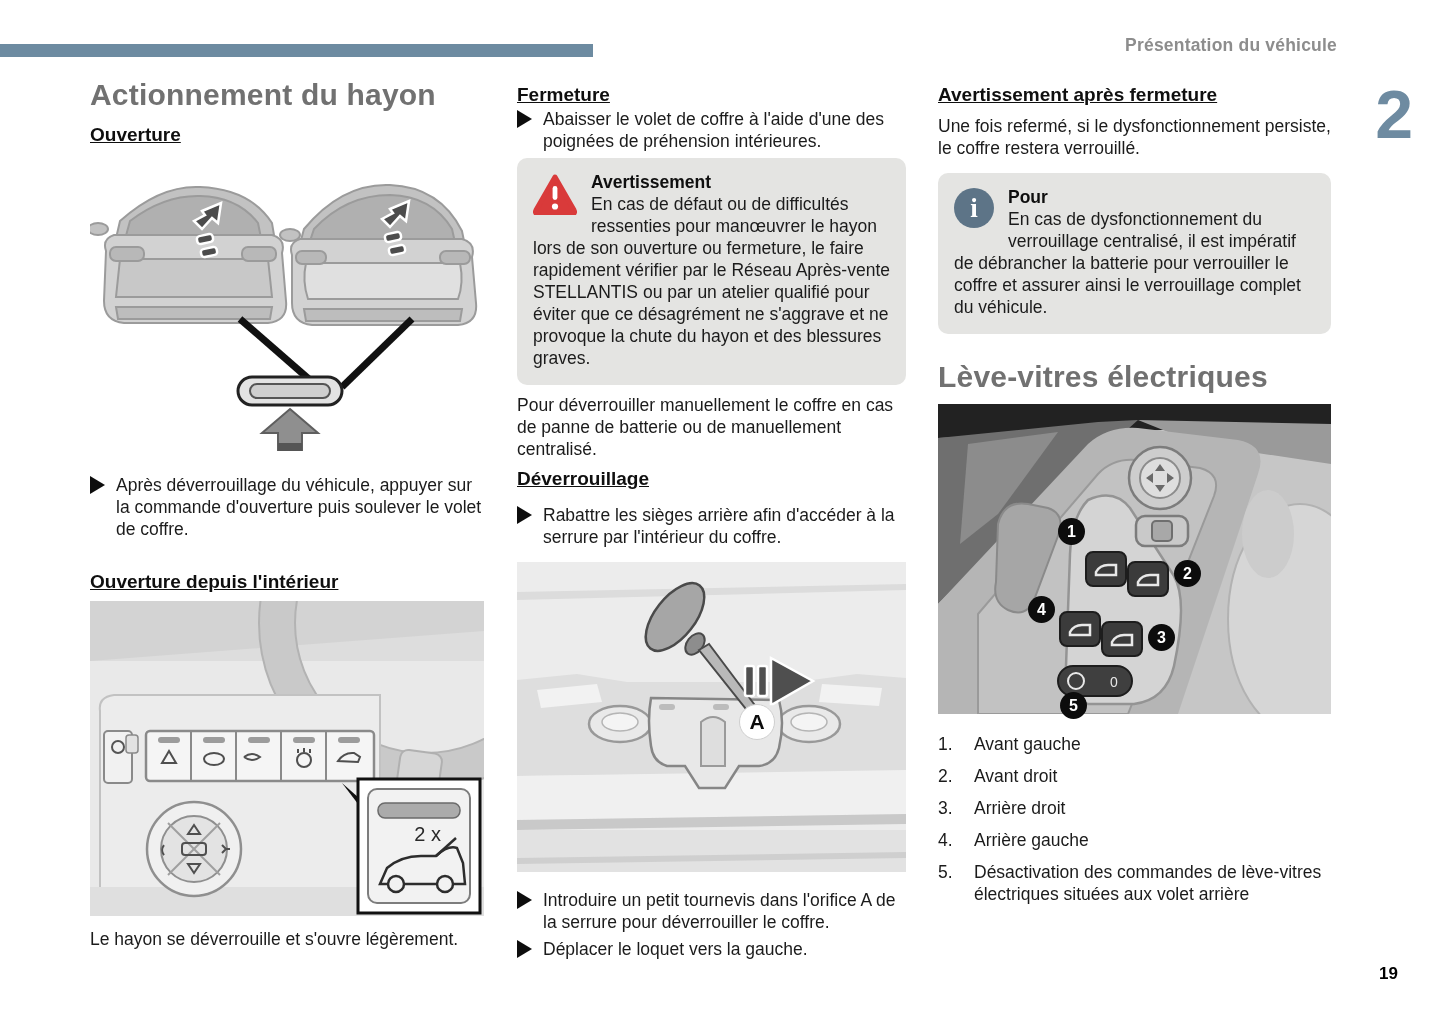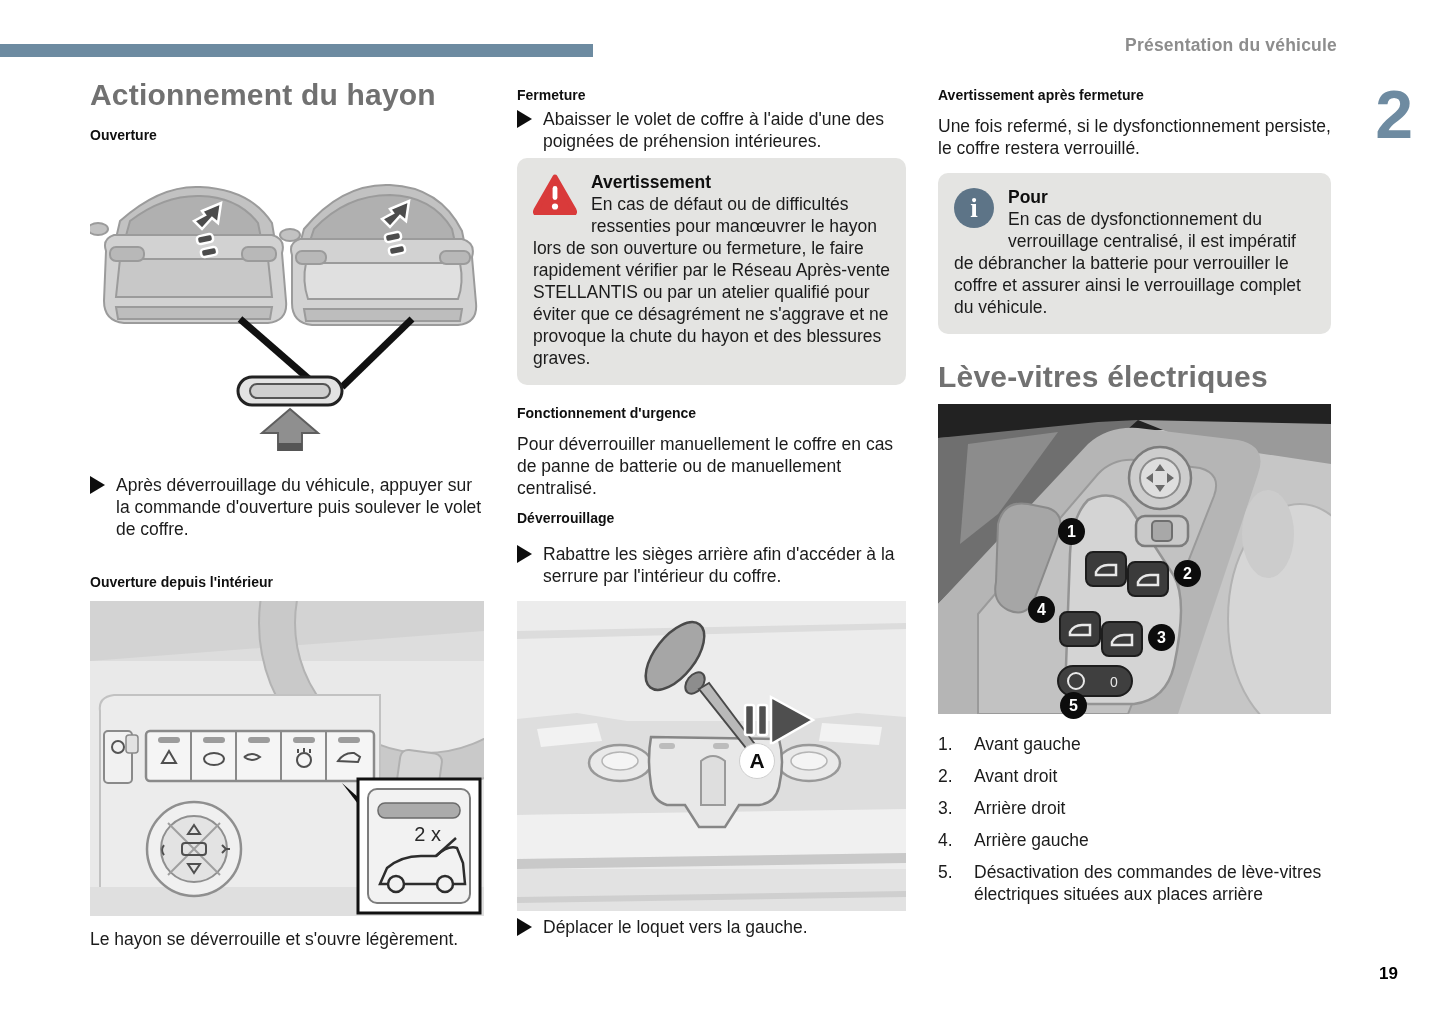--- a/index.html
+++ b/index.html
@@ -15,21 +15,21 @@
   .breadcrumb { position:absolute; top:35px; right:108px; font-size:17.5px; font-weight:bold; color:#8d8d8d; letter-spacing:.2px; }
   .chapter-num { position:absolute; top:80px; right:32px; font-size:68px; font-weight:bold; color:#6e8ba1; line-height:1; }
   .page-num { position:absolute; right:47px; bottom:34px; font-size:17px; font-weight:bold; color:#000000; }
 
   .col { position:absolute; top:0; height:1018px; }
   .col1 { left:90px;  width:394px; }
   .col2 { left:517px; width:389px; }
   .col3 { left:938px; width:393px; }
 
   .big-title { font-size:30px; font-weight:bold; color:#717171; letter-spacing:.2px; line-height:1.1; }
-  .h2 { font-size:14px; font-weight:bold; color:#0f0f0f; line-height:22px; }
+  .h2 { font-size:19px; font-weight:bold; color:#0f0f0f; line-height:22px;text-decoration:underline; }
   .body-text { font-size:17.5px; line-height:22px; color:#1b1b1b; }
 
   .bullet { display:flex; font-size:17.5px; line-height:22px; }
   .tri { flex:0 0 auto; width:0; height:0; margin:2px 11px 0 0;
          border-left:15px solid #0d0d0d; border-top:9px solid transparent; border-bottom:9px solid transparent; }
   .bullet .bt { flex:1; }
 
   .box { background:#e4e4e2; border-radius:10px; padding:13px 16px 16px 16px; }
   .box .icon-float { float:left; margin:2px 14px 4px 0; }
   .box-title { font-size:17.5px; font-weight:bold; line-height:22px; color:#0f0f0f; }
@@ -208,21 +208,20 @@
       <svg width="44" height="42" viewBox="0 0 44 42">
         <path d="M22 4 L41 37 Q43 41 38 41 L6 41 Q1 41 3 37 Z" fill="#d93a3a" stroke="#d93a3a" stroke-width="5" stroke-linejoin="round"></path>
         <rect x="19.6" y="13" width="4.8" height="14" rx="2.4" fill="#ffffff"></rect>
         <circle cx="22" cy="33.5" r="3.1" fill="#ffffff"></circle>
       </svg>
     </span>
     <div class="box-title">Avertissement</div>
     <div class="box-body">En cas de défaut ou de difficultés ressenties pour manœuvrer le hayon lors de son ouverture ou fermeture, le faire rapidement vérifier par le Réseau Après-vente STELLANTIS ou par un atelier qualifié pour éviter que ce désagrément ne s'aggrave et ne provoque la chute du hayon et des blessures graves.</div>
   </div>
 
-  <div class="h2" style="margin-top:17px; clear:both;">Fonctionnement d'urgence</div>
   <div class="body-text" style="margin-top:9px;">Pour déverrouiller manuellement le coffre en cas de panne de batterie ou de manuellement centralisé.</div>
   <div class="h2" style="margin-top:8px;">Déverrouillage</div>
 
   <div class="bullet" style="margin-top:14px;">
     <span class="tri"></span>
     <span class="bt">Rabattre les sièges arrière afin d'accéder à la serrure par l'intérieur du coffre.</span>
   </div>
 
   <div class="figure" style="height:310px; margin-top:14px;">
     <svg viewBox="0 0 389 310">
@@ -256,20 +255,24 @@
 
       <g fill="#4f4f4f" stroke="#ffffff" stroke-width="2.5">
         <rect x="228" y="104" width="9" height="30" rx="2"></rect>
         <rect x="241" y="104" width="9" height="30" rx="2"></rect>
         <path d="M254 96 L254 142 L256 142 L296 119 Z"></path>
       </g>
     </svg>
     <div class="label-a" style="left:222px; top:142px;">A</div>
   </div>
 
+  <div class="bullet" style="margin-top:17px;">
+    <span class="tri"></span>
+    <span class="bt">Introduire un petit tournevis dans l'orifice A de la serrure pour déverrouiller le coffre.</span>
+  </div>
   <div class="bullet" style="margin-top:5px;">
     <span class="tri"></span>
     <span class="bt">Déplacer le loquet vers la gauche.</span>
   </div>
 </div>
 
 <div class="col col3">
   <div class="h2" style="margin-top:84px;">Avertissement après fermeture</div>
   <div class="body-text" style="margin-top:9px;">Une fois refermé, si le dysfonctionnement persiste, le coffre restera verrouillé.</div>
 
@@ -345,16 +348,16 @@
     <div class="num-row">
         <span class="n">3.</span>
         <span class="t">Arrière droit</span>
       </div>
     <div class="num-row">
         <span class="n">4.</span>
         <span class="t">Arrière gauche</span>
       </div>
     <div class="num-row">
         <span class="n">5.</span>
-        <span class="t">Désactivation des commandes de lève-vitres électriques situées aux places arrière</span>
+        <span class="t">Désactivation des commandes de lève-vitres électriques situées aux volet arrière</span>
       </div>
   </div>
 </div>
 
 </body></html>

